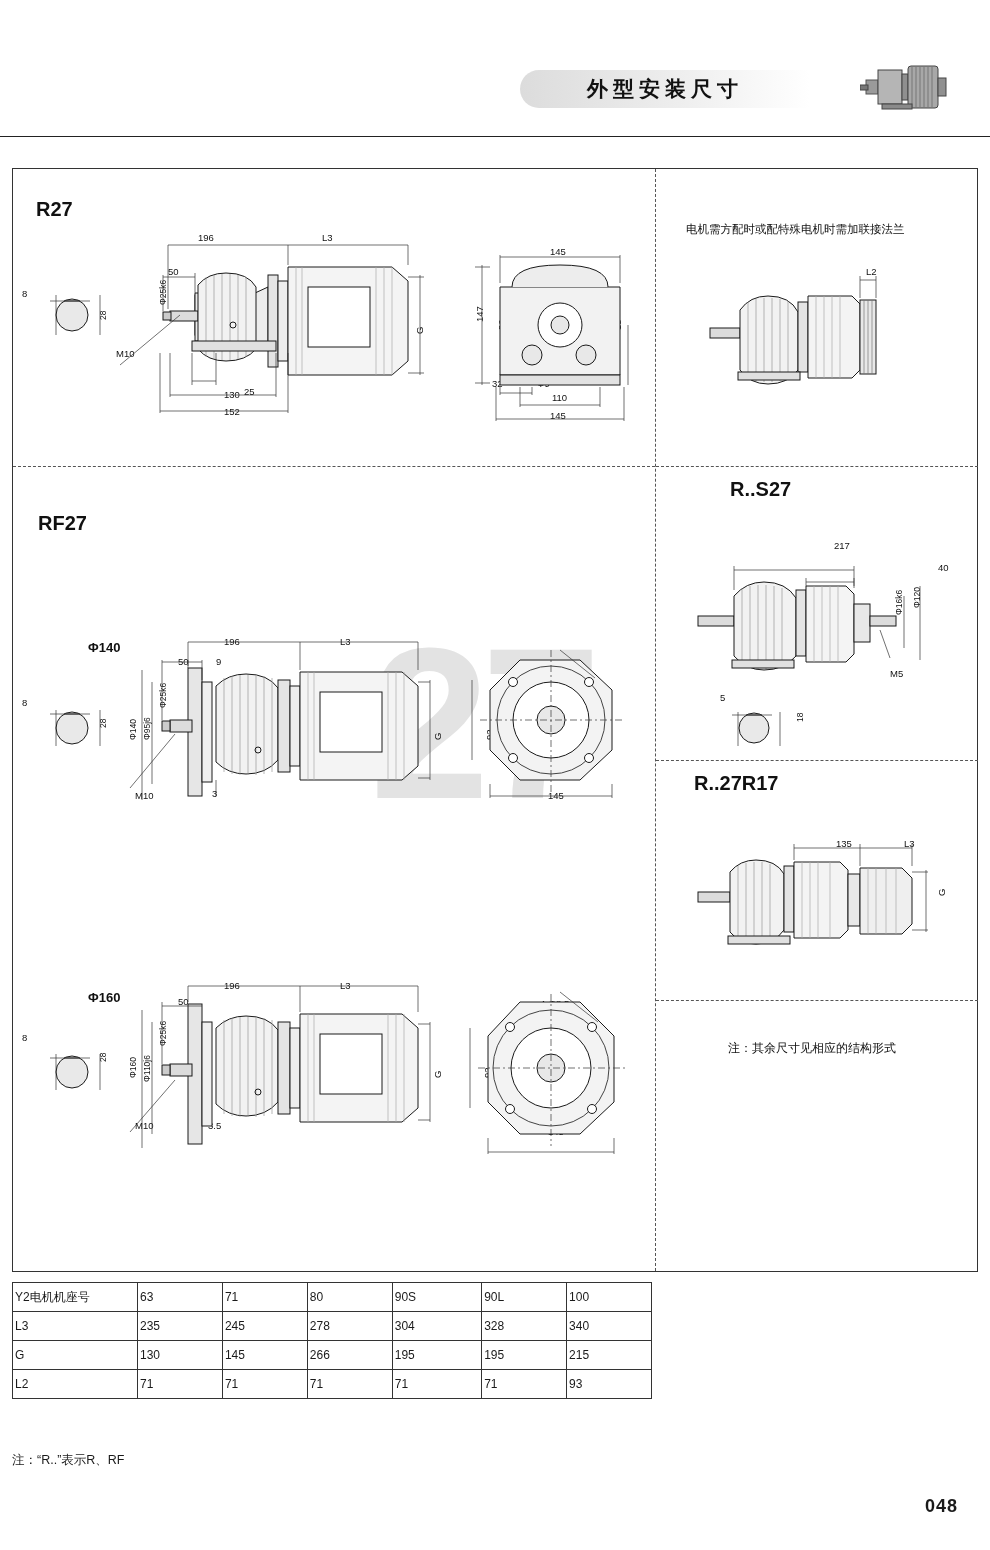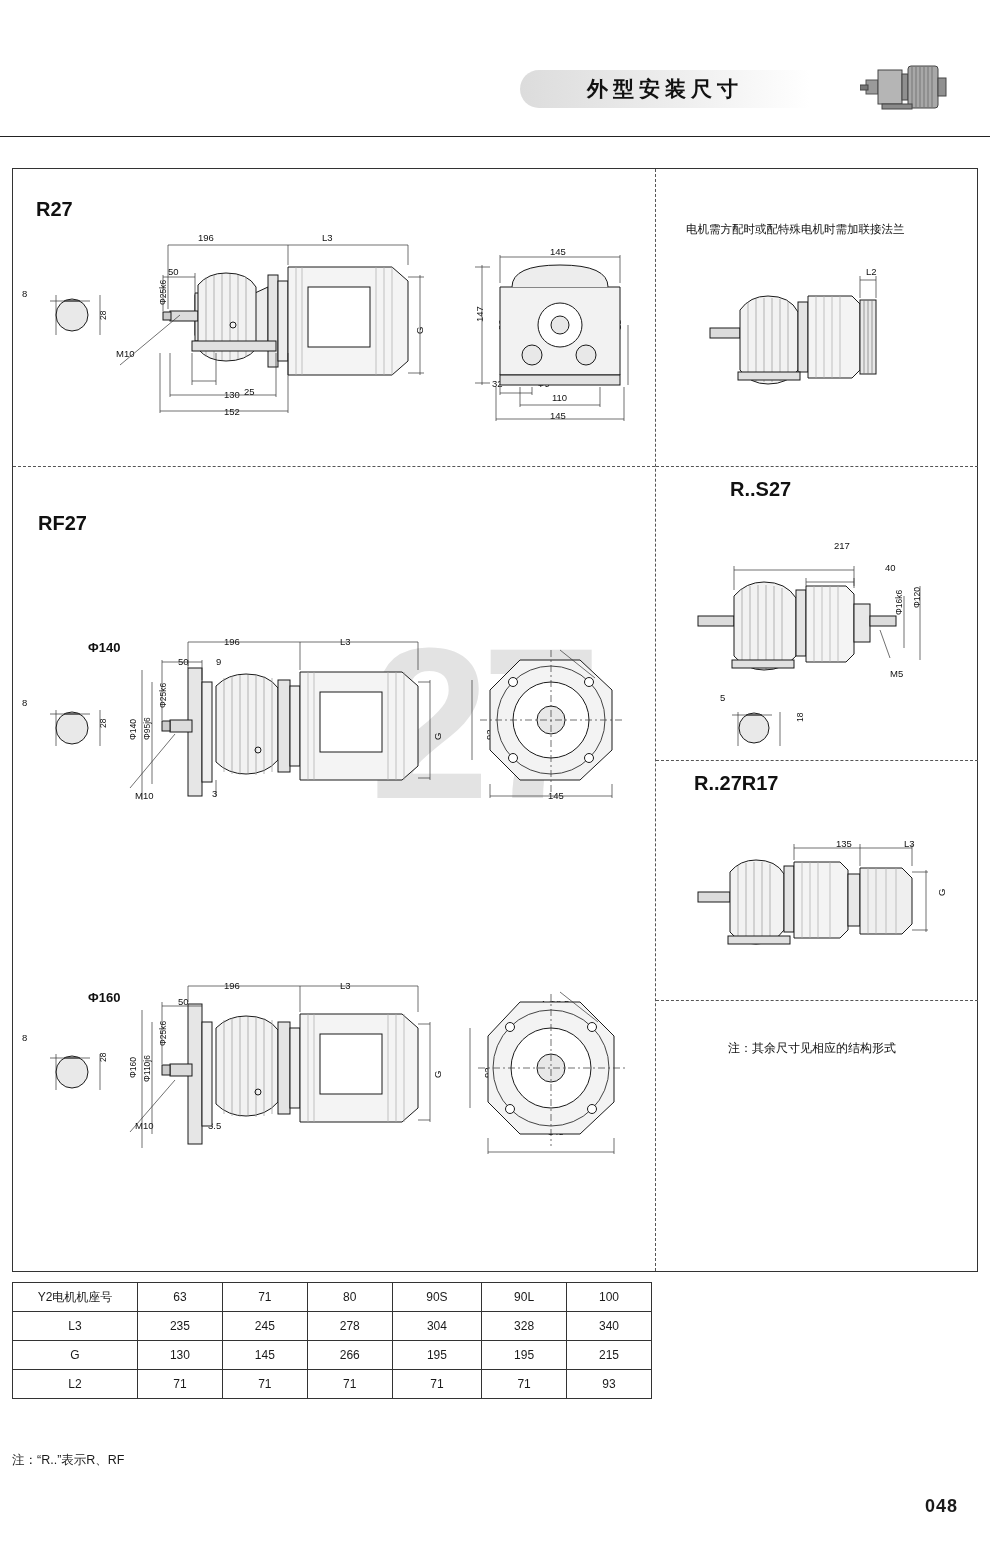--- a/index.html
+++ b/index.html
@@ -59,21 +59,21 @@
 
   
   .dwg{position:absolute;z-index:2;}
 
   
   .spec-table{
     position:absolute;left:12px;top:1282px;width:640px;
     border-collapse:collapse;font-size:12px;
   }
   .spec-table td,.spec-table th{
-    border:1px solid #333;text-align:center;height:28px;font-weight:normal;
+    border:1px solid #333;text-align:left;height:28px;font-weight:normal;
     padding:0 2px;
   }
   .spec-table td.rowhead{width:120px;}
   .note-bottom{position:absolute;left:12px;top:1452px;font-size:12.5px;}
   .page-num{position:absolute;left:925px;top:1496px;font-size:18px;font-weight:bold;letter-spacing:1px;}
 </style>
 </head>
 <body>
 
 <div class="page">
@@ -498,21 +498,21 @@
         <line x1="164" y1="18" x2="164" y2="26"></line>
         <line x1="116" y1="22" x2="164" y2="22"></line>
         <line x1="214" y1="36" x2="214" y2="88"></line>
         <line x1="230" y1="26" x2="230" y2="100"></line>
         <line x1="190" y1="70" x2="200" y2="98"></line>
       </g>
     </g>
   </svg>
 
   <div class="lbl sm" style="left:834px;top:540px;">217</div>
-  <div class="lbl sm" style="left:885px;top:562px;">40</div>
+  <div class="lbl sm" style="left:938px;top:562px;">40</div>
   <div class="lbl xs rot" style="left:894px;top:615px;">Φ16k6</div>
   <div class="lbl xs rot" style="left:912px;top:608px;">Φ120</div>
   <div class="lbl sm" style="left:890px;top:668px;">M5</div>
 
   <svg class="dwg" style="left:700px;top:694px;" width="200" height="64" viewBox="0 0 200 64">
     <g fill="none" stroke="#1a1a1a" stroke-width="1">
       <circle cx="54" cy="34" r="15" fill="#e9e9e9"></circle>
       <line x1="46" y1="21" x2="62" y2="21"></line>
       <g stroke="#333" stroke-width="0.7">
         <line x1="38" y1="18" x2="38" y2="52"></line>

